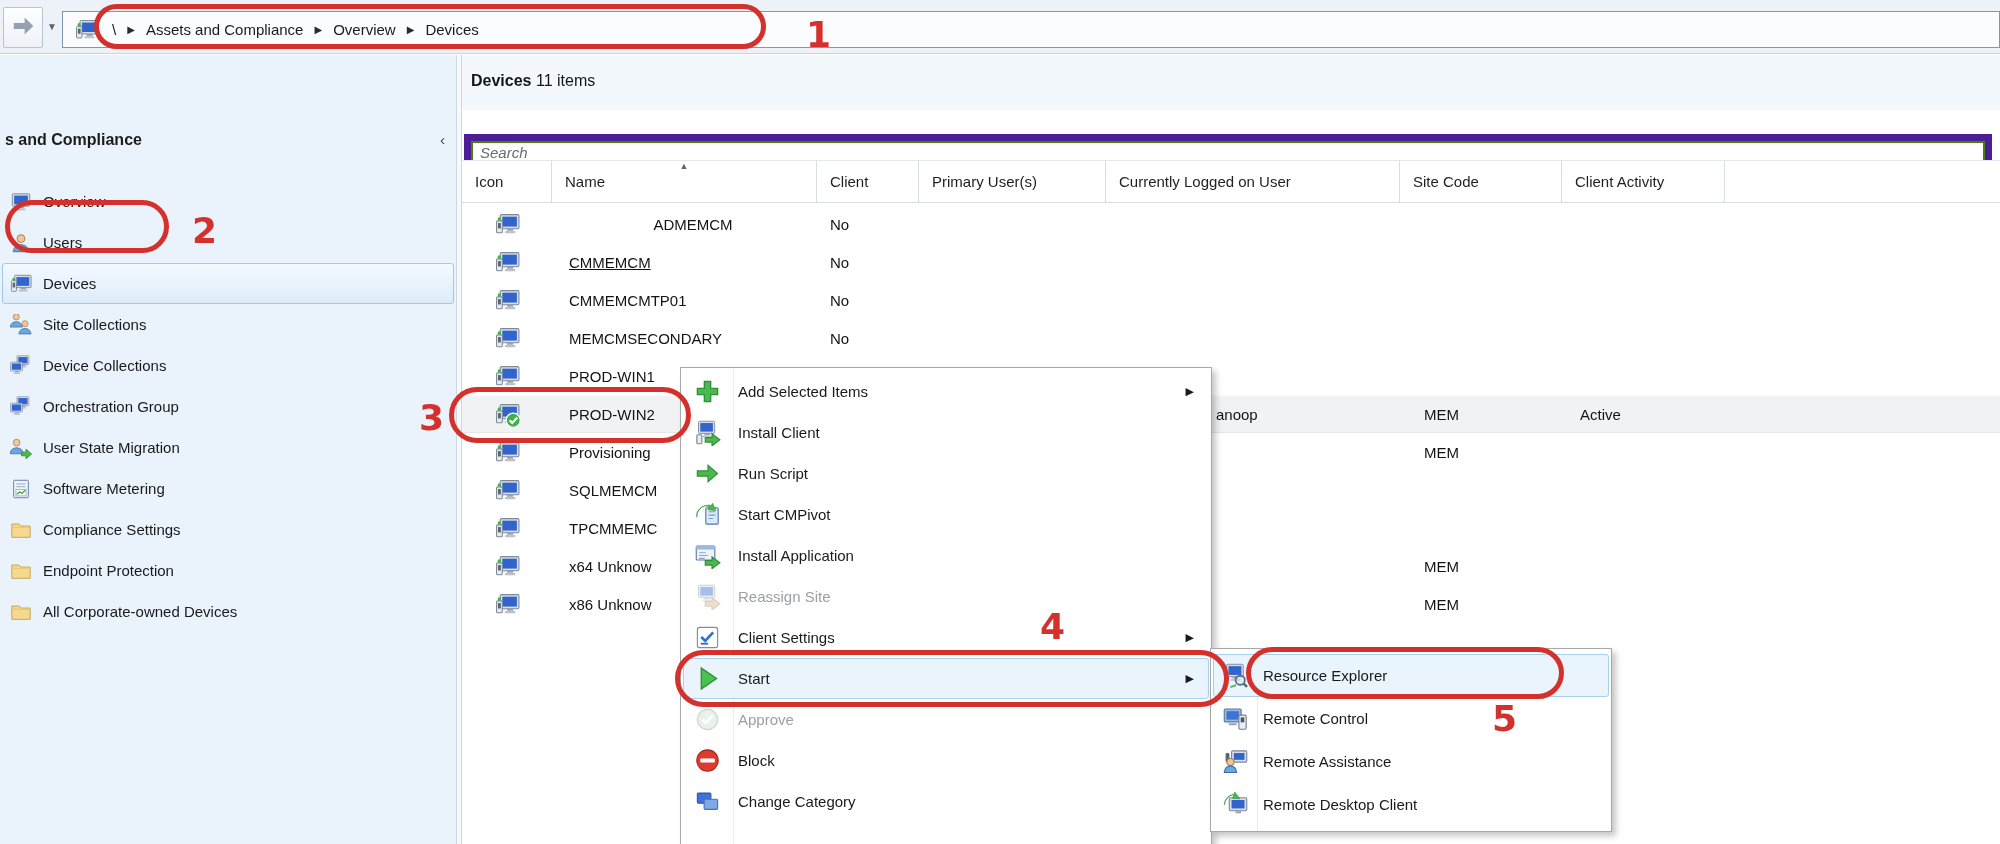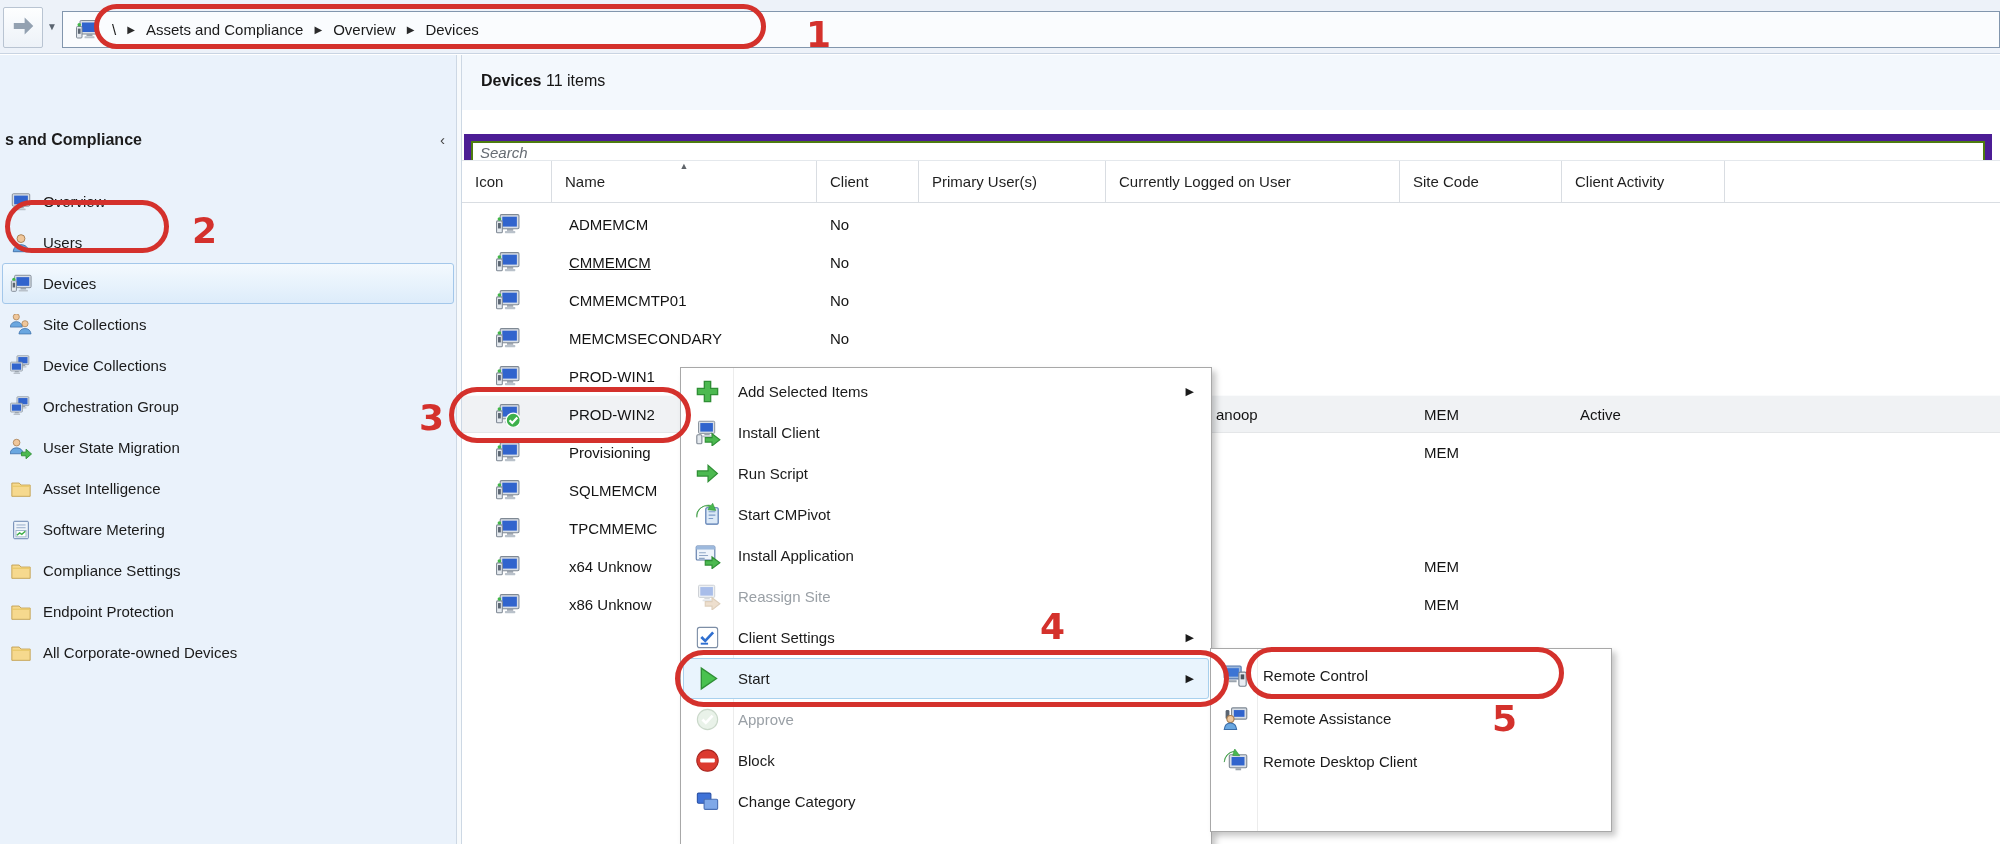--- a/index.html
+++ b/index.html
@@ -32,21 +32,21 @@
   .side-item.sel { background:linear-gradient(#f3f9fe,#ddecfa); border-color:#a3c7ea; }
   .side-item .ic { width:22px; height:22px; flex:0 0 22px; }
   .ic svg { width:100%; height:100%; display:block; }
 
   .splitter { position:absolute; left:456px; top:55px; width:6px; height:789px;
               background:#f7fafc; border-left:1px solid #cdd8e4; border-right:1px solid #cdd8e4; }
 
   
   .main { position:absolute; left:462px; top:55px; width:1538px; height:789px; background:#fff; }
   .main-titlebar { position:absolute; left:0; top:0; width:1538px; height:55px; background:#f3f8fd; }
-  .main-title { position:absolute; left:9px; top:17px; font-size:16px; color:#161616;margin-left:10px; }
+  .main-title { position:absolute; left:9px; top:17px; font-size:16px; color:#161616; }
   .main-title b { font-weight:bold; }
   .searchbox { position:absolute; left:2px; top:79px; width:1528px; height:37px;
                border:7px solid #4c1d95; background:#4d7c0f; padding:2px; }
   .searchbox input { width:100%; height:100%; border:none; outline:none;
                      font-family:"Liberation Sans",sans-serif; font-size:15px; color:#222; padding-left:7px; }
   .searchbox input::placeholder { font-style:italic; color:#666c73; }
 
   .thead { position:absolute; left:0; top:105px; width:1538px; height:43px; background:#fff;
            border-top:1px solid #e4e8ec; border-bottom:1px solid #d9dde2; display:flex; }
   .th { position:relative; border-right:1px solid #d9dde2; display:flex; align-items:center;
@@ -225,29 +225,20 @@
                 <path d="M3.5 21.5c.5-5 4-7.6 8.5-7.6s8 2.6 8.5 7.6z" fill="#6aa7e0" stroke="#3c6ea8"></path>
               </g>
               <path d="M12.5 16.5h5v-3.2l6 5.2-6 5.2v-3.2h-5z" fill="#4cb950" stroke="#2f8f35"></path>
             </svg>
           </span>
           <span>User State Migration</span>
         </div>
         <div class="side-item">
           <span class="ic">
             <svg viewBox="0 0 24 24">
-              <path d="M2 5.5h8l2 2.2h10V20H2z" fill="#f6d98e" stroke="#c3a04f"></path>
-              <path d="M2 9h20" stroke="#e9c869" stroke-width="1.4"></path>
-            </svg>
-          </span>
-          <span>Asset Intelligence</span>
-        </div>
-        <div class="side-item">
-          <span class="ic">
-            <svg viewBox="0 0 24 24">
               <rect x="4" y="2.5" width="16" height="19" rx="1" fill="#eef4fa" stroke="#5b79a8"></rect>
               <path d="M7 6.5h10M7 9.5h10" stroke="#8fa6c6"></path>
               <rect x="6.5" y="12.5" width="11" height="7" fill="#fff" stroke="#9ab0c8"></rect>
               <path d="M7.5 17.8l3-2.6 2.4 1.5 3.8-3.4" stroke="#3fae4a" fill="none" stroke-width="1.6"></path>
             </svg>
           </span>
           <span>Software Metering</span>
         </div>
         <div class="side-item">
           <span class="ic">
@@ -323,21 +314,21 @@
                 <rect x="5" y="2.5" width="18" height="13.5" rx="1.2" fill="#d8dee6" stroke="#7f8994"></rect>
                 <rect x="7" y="4.5" width="14" height="9.5" fill="#3164cd"></rect>
                 <rect x="11.5" y="16" width="6" height="2" fill="#9aa3ad"></rect>
                 <rect x="9.5" y="18.3" width="10" height="2" rx=".6" fill="#b9c1ca"></rect>
                 <rect x="1.5" y="8.5" width="5.5" height="11.5" rx="1" fill="#e5eaef" stroke="#7d8793"></rect>
                 <rect x="2.9" y="10.6" width="2.7" height="5.2" fill="#5b6572"></rect>
                 <circle cx="4.2" cy="6.8" r="1.7" fill="#43b649"></circle>
               </svg>
             </span>
           </div>
-          <div class="td" style="width: 265px; padding-left: 17px;">ADMEMCM</div>
+          <div class="td" style="width: 265px; padding-left: 17px; text-align: center;">ADMEMCM</div>
           <div class="td" style="width: 102px; padding-left: 13px;">No</div>
           <div class="td" style="width: 187px; padding-left: 13px;"></div>
           <div class="td" style="width: 294px; padding-left: 13px;"></div>
           <div class="td" style="width: 162px; padding-left: 24px;"></div>
           <div class="td" style="width: 163px; padding-left: 18px;"></div>
         </div>
         <div class="trow">
           <div class="td td-icon" style="width: 90px;">
             <span class="ic">
               <svg viewBox="0 0 24 24">
@@ -669,20 +660,36 @@
             <rect x="3" y="4.5" width="12" height="9" rx="1" fill="#3f72d8" stroke="#2d54a8"></rect>
             <rect x="9" y="10" width="12" height="9" rx="1" fill="#7fa8e8" stroke="#4a6fb4"></rect>
           </svg>
         </span>
         <span>Change Category</span>
       </div>
     </div>
 
   <div class="menu sub" id="sub-menu">
     <div class="gutterline" style="left:46px;"></div>
+  <div class="mi hl">
+        <span class="ic">
+          <svg viewBox="0 0 24 24">
+            <g transform="scale(.82)">
+              <rect x="5" y="2.5" width="18" height="13.5" rx="1.2" fill="#d8dee6" stroke="#7f8994"></rect>
+              <rect x="7" y="4.5" width="14" height="9.5" fill="#3164cd"></rect>
+              <rect x="11.5" y="16" width="6" height="2" fill="#9aa3ad"></rect>
+              <rect x="9.5" y="18.3" width="10" height="2" rx=".6" fill="#b9c1ca"></rect>
+            </g>
+            <circle cx="16.2" cy="16.2" r="4.1" fill="#cfe0f2" fill-opacity=".45" stroke="#55677a" stroke-width="1.5"></circle>
+            <path d="M19.2 19.2l3 3" stroke="#55677a" stroke-width="2.2"></path>
+            <path d="M12.5 20.5l-5 1.8" stroke="#49b84f" stroke-width="1.6"></path>
+          </svg>
+        </span>
+        <span>Resource Explorer</span>
+      </div>
       <div class="mi">
         <span class="ic">
           <svg viewBox="0 0 24 24">
             <rect x="2" y="3.5" width="15" height="11.5" rx="1" fill="#9db9dd" stroke="#5577aa"></rect>
             <rect x="4" y="5.5" width="11" height="7.5" fill="#3b74d4"></rect>
             <rect x="6" y="16.2" width="7" height="1.8" fill="#9aa3ad"></rect>
             <rect x="15" y="9" width="6.5" height="12.5" rx="1.2" fill="#e8edf3" stroke="#77818d"></rect>
             <rect x="16.6" y="11" width="3.2" height="4.4" fill="#4b565f"></rect>
           </svg>
         </span>

